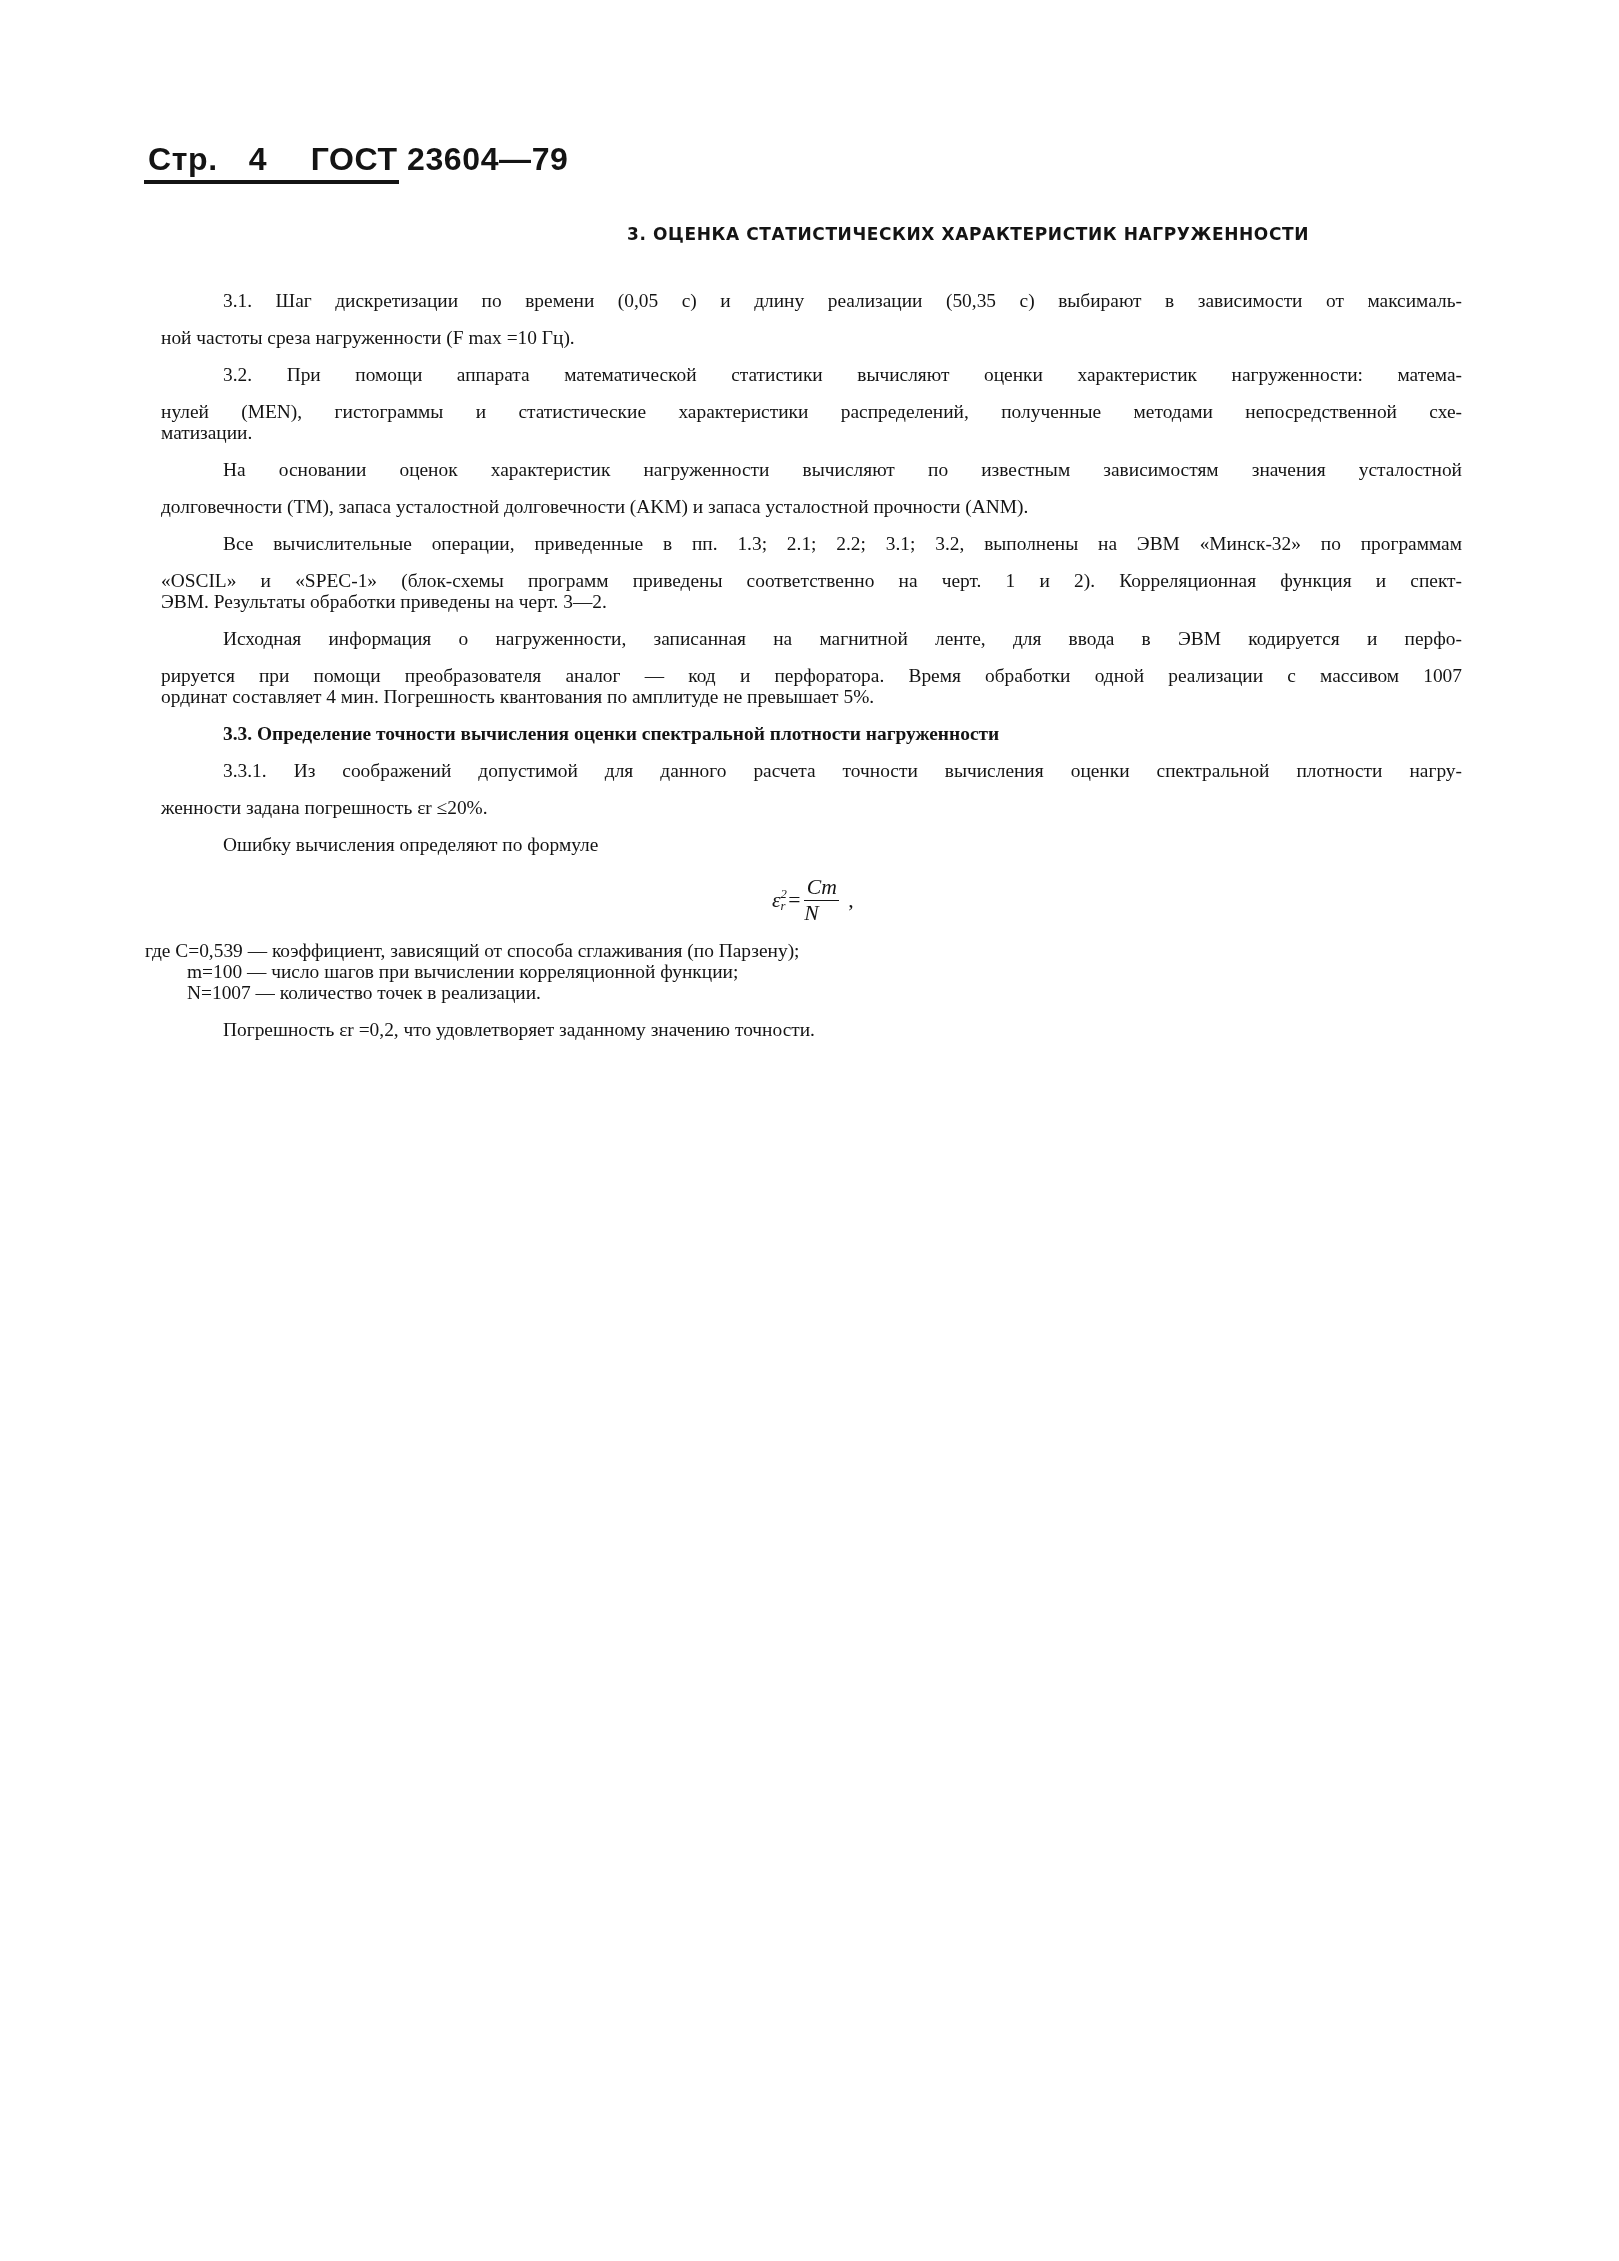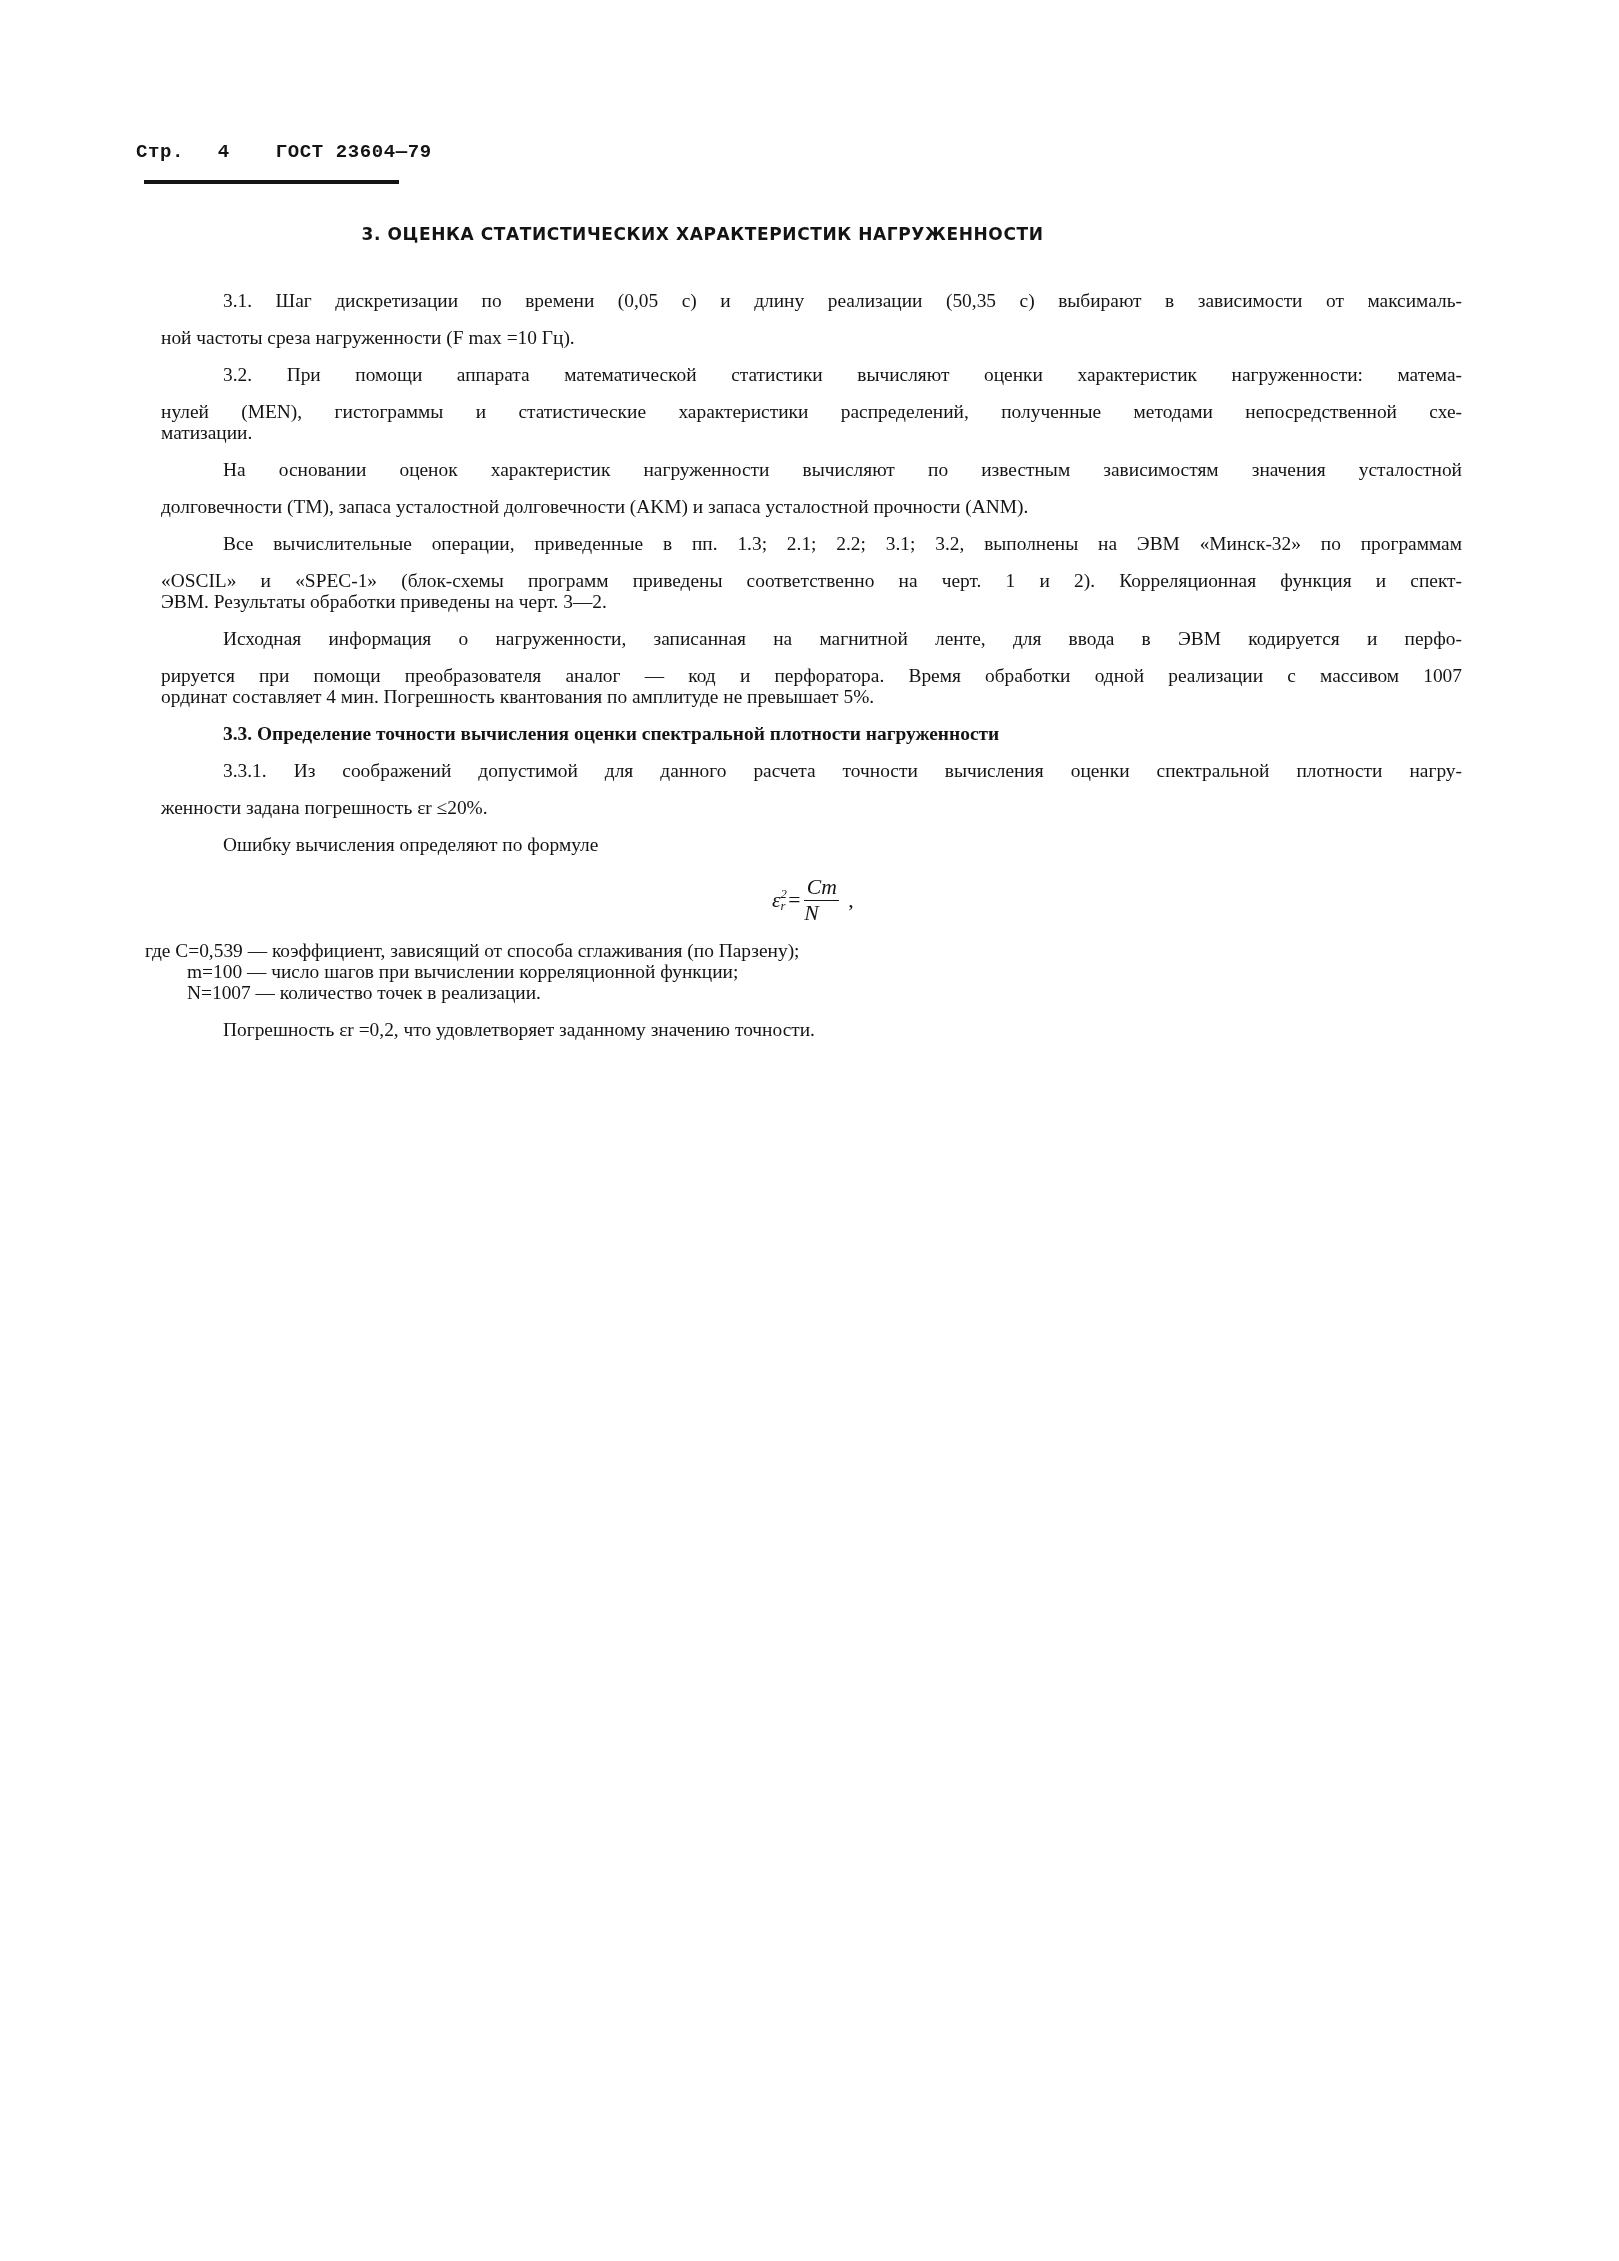--- a/index.html
+++ b/index.html
@@ -2,32 +2,32 @@
 <html style="font-size:10.2px"><head>
 <meta charset="utf-8">
 <style>
   html, body { margin: 0; padding: 0; background: #ffffff; }
   body {
     width: 1619px; height: 2261px; position: relative; overflow: hidden;
     font-family: "Liberation Serif", "DejaVu Serif", serif;
     color: #141414;
   }
   .header {
-    position: absolute; left: 136px; top: 141px;
-    font-family: Liberation Mono, monospace; font-weight: bold;
-    font-size: 19px; letter-spacing: 0.6px; white-space: nowrap;
+    position: absolute; left: 148px; top: 141px;
+    font-family: Liberation Sans, sans-serif; font-weight: bold;
+    font-size: 32px; letter-spacing: 0.6px; white-space: nowrap;
   }
   .header .pg { margin-right: 21.7px; }
   .header .pgnum { margin-right: 34px; }
   .header-rule {
     position: absolute; left: 144px; top: 180px; width: 255px; height: 3.8px;
     background: #141414;
   }
   .section-title {
-    position: absolute; left: 8px; width: 1293px; top: 224px; text-align: center;
+    position: absolute; left: 16px; width: 1293px; top: 224px; text-align: right;
     font-family: "DejaVu Sans", sans-serif; font-weight: bold; font-size: 17px;
     letter-spacing: 0.6px; padding-left: 96px; box-sizing: border-box;
   }
   .text {
     position: absolute; left: 145px; width: 1333px; top: 274px;
     font-size: 19.4px; line-height: 21px; text-align: justify;
   }
   .text p { margin: 16px; text-indent: 62px; }
   .text p.noind { text-indent: 0; }
   .text .bold { font-weight: bold; }

